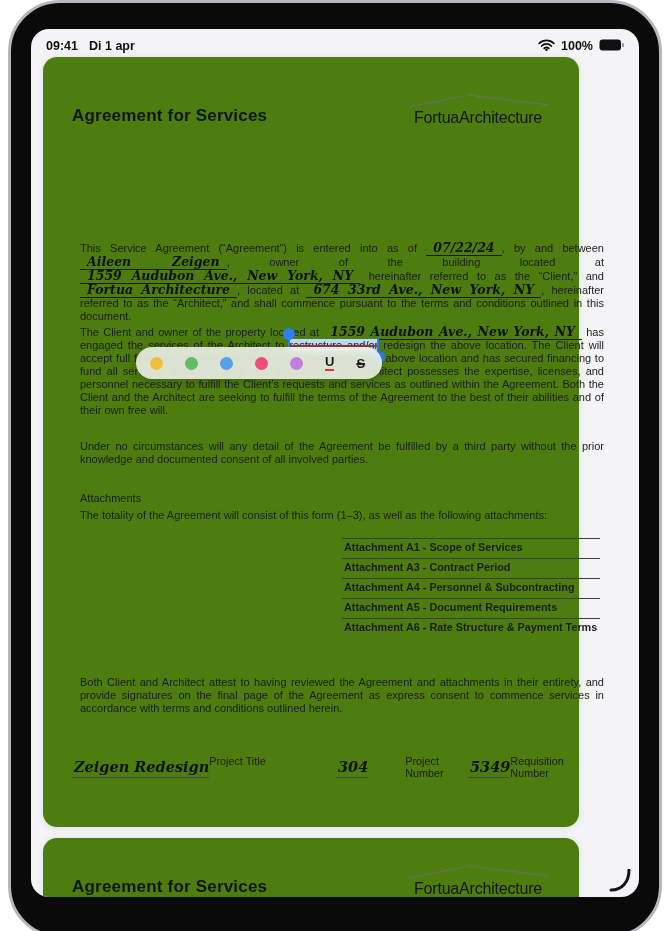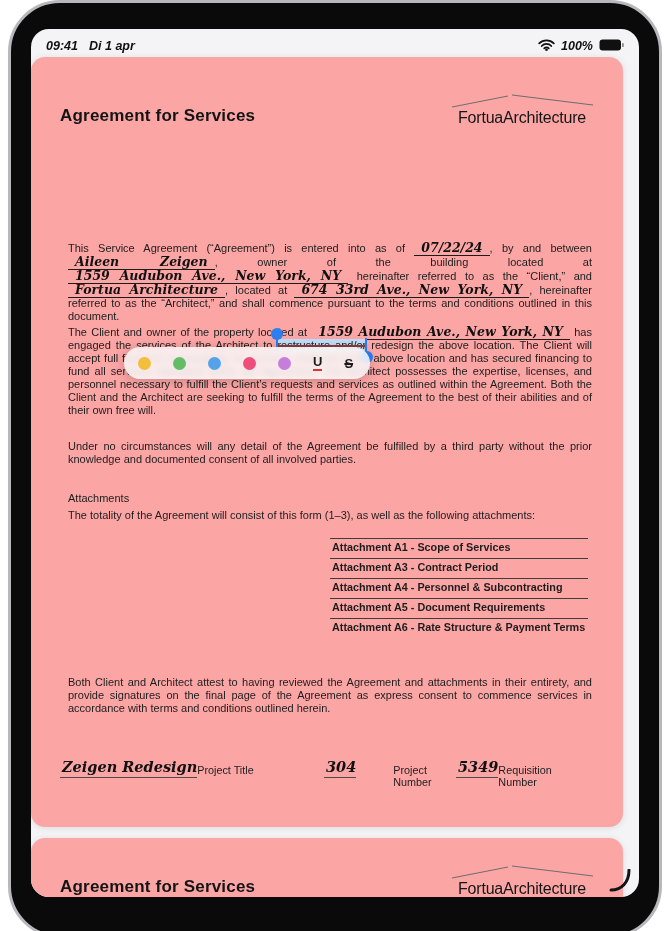--- a/index.html
+++ b/index.html
@@ -16,27 +16,27 @@
     border:3px solid #b7b7bc;border-radius:52px;
   }
   .screen{
     position:absolute;left:20px;top:26px;width:608px;height:868px;
     background:#f4f4f6;border-radius:18px;overflow:hidden;
   }
   
   .statusbar{
     position:absolute;top:6px;left:0;right:0;height:22px;
     display:flex;justify-content:space-between;align-items:center;
-    padding:0 15px;font-size:12.5px;font-weight:700;color:#101010;font-style:italic;
+    padding:0 15px;font-size:12.5px;font-weight:700;color:#101010;
   }
   .sb-left{display:flex;gap:11px;align-items:center;}
   .sb-right{display:flex;gap:6px;align-items:center;font-weight:600;text-align:right;}
   
   .page{
-    position:absolute;left:0;width:592px;background:#fca5a5;
+    position:absolute;left:12px;width:536px;background:#4d7c0f;
     border-radius:14px;box-shadow:0 1px 7px rgba(0,0,0,0.10);
   }
   .page1{top:28px;height:770px;}
   .page2{top:809px;height:140px;}
   .header-row{
     position:absolute;left:29px;right:27px;display:flex;
     justify-content:space-between;align-items:flex-end;
   }
   .page1 .header-row{top:36px;}
   .page2 .header-row{top:26px;}
@@ -89,21 +89,21 @@
   
   .sig-row{position:absolute;left:29px;top:694px;display:flex;}
   .sig-col{display:flex;flex-direction:row;}
   .sig-c1{width:244px;margin-right:20px;}
   .sig-c2{width:96px;margin-right:36px;gap:37px;}
   .sig-c3{width:124px;}
   .sig-value{
     height:24px;display:flex;align-items:flex-end;padding:0 0 2px 2px;
     border-bottom:1.3px solid #4a4a4a;font-size:14.5px;
   }
-  .sig-label{margin-top:13px;font-size:10.8px;color:#1d1d1d;}
+  .sig-label{margin-top:4px;font-size:10.8px;color:#1d1d1d;}
   
   .page-curl{position:absolute;left:578px;top:840px;z-index:6;}
 </style>
 </head>
 <body>
 
 <div class="device">
   <div class="screen">
 
     <div class="statusbar">

